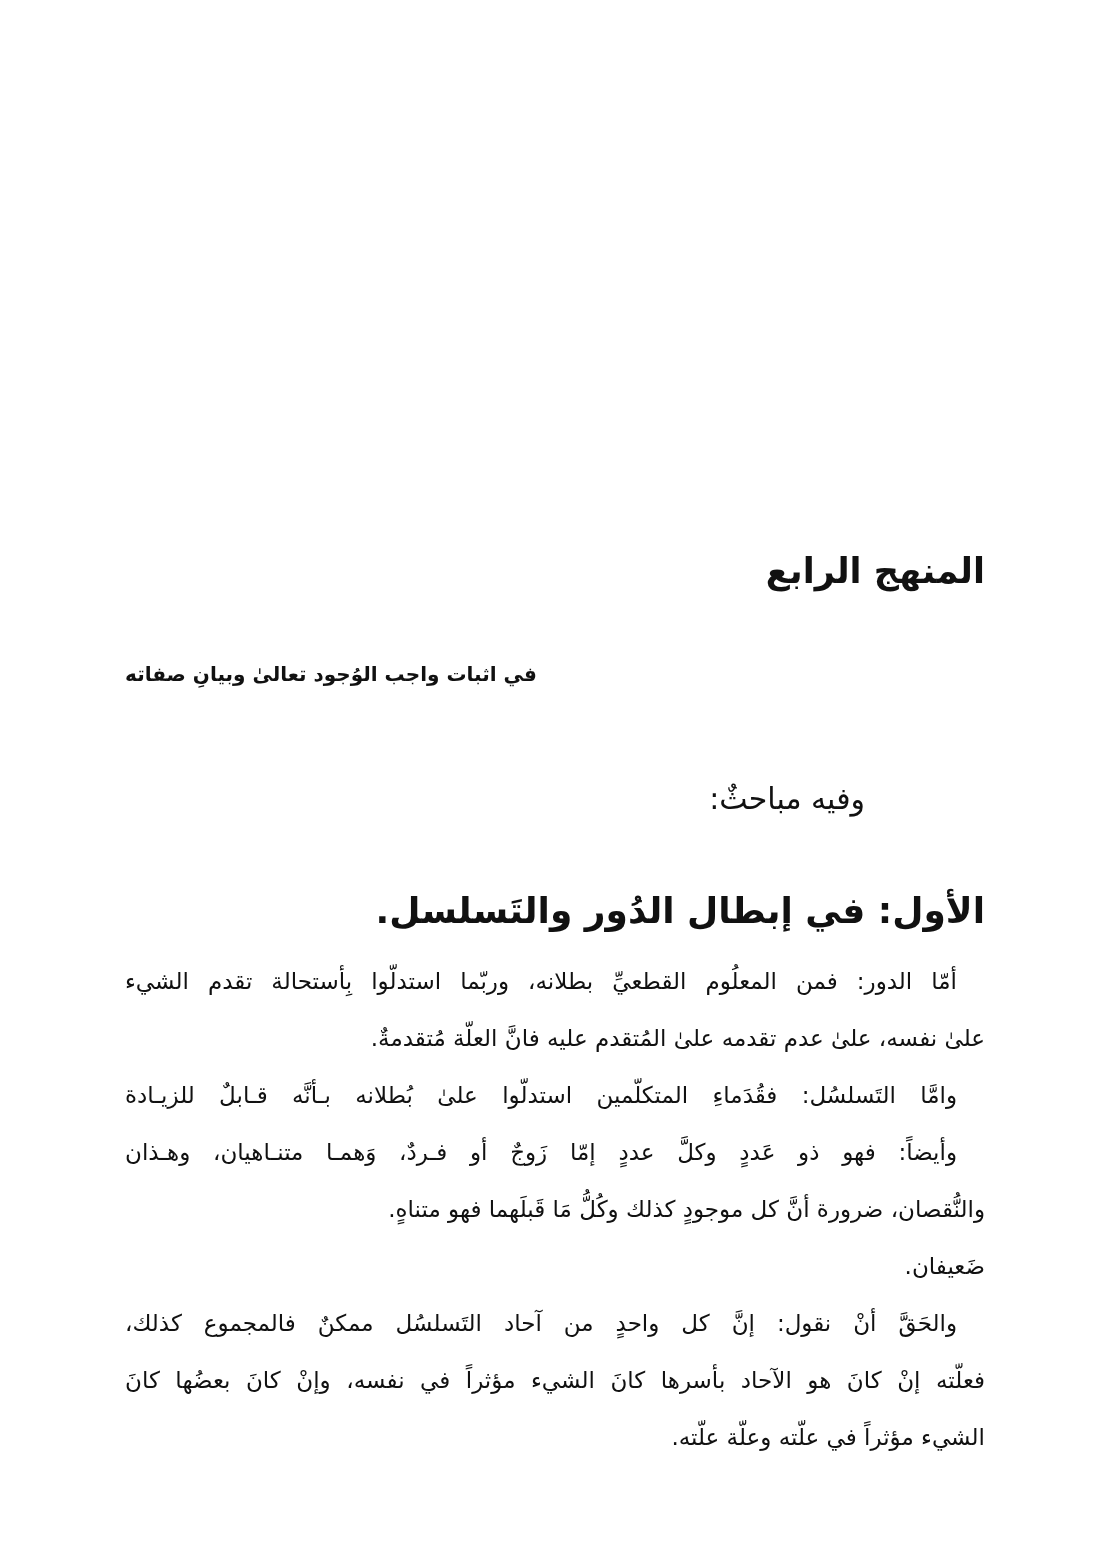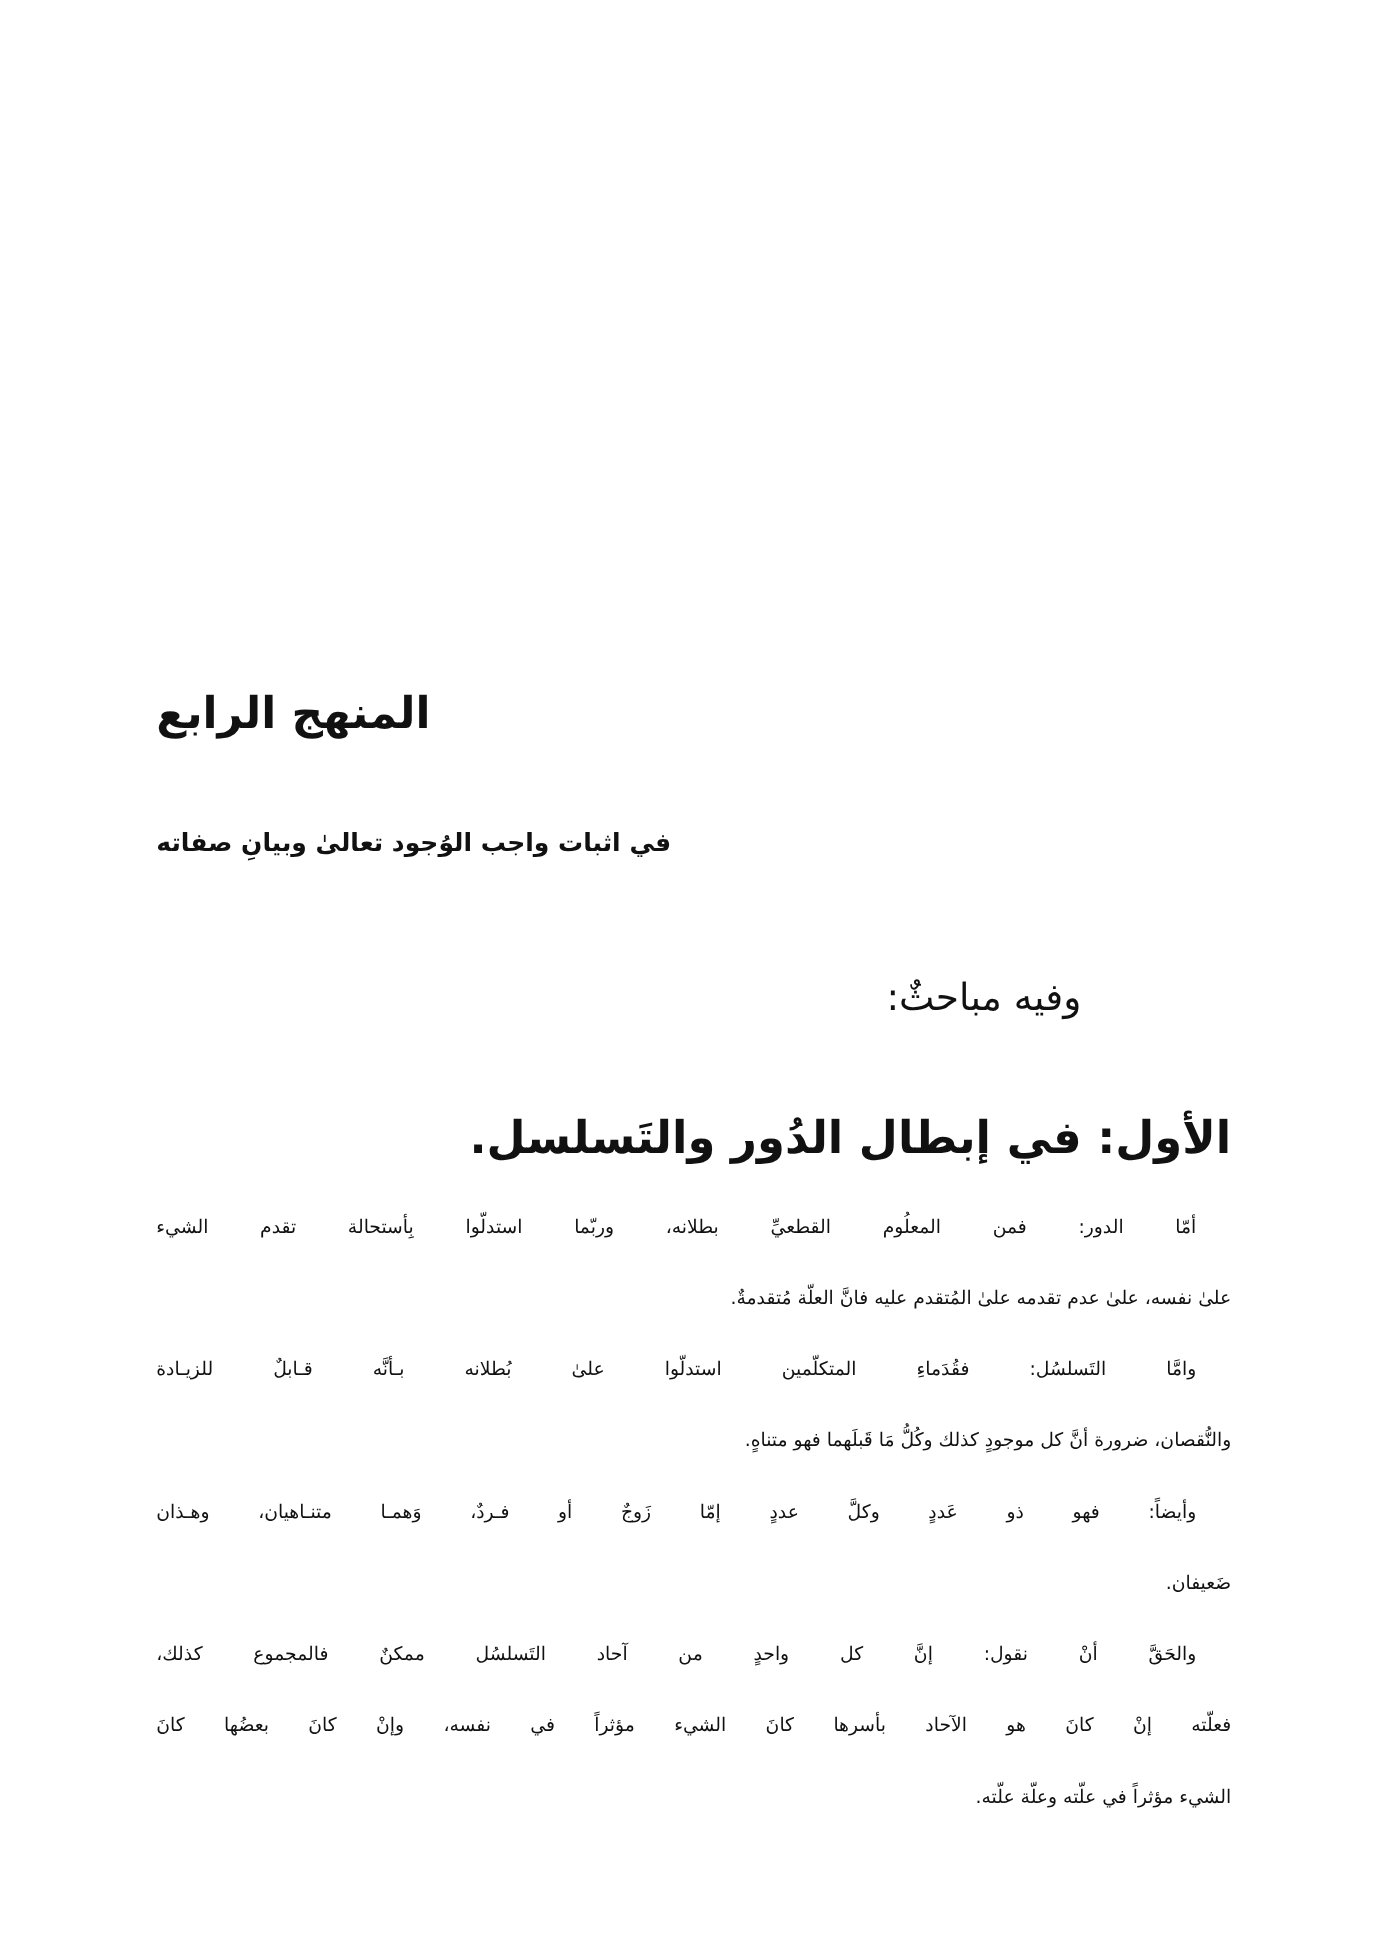--- a/index.html
+++ b/index.html
@@ -17,21 +17,21 @@
   }
   .page {
     box-sizing: border-box;
     width: 1110px;
     height: 1546px;
     padding: 550px 125px 0 125px;
     background: #ffffff;
   }
   .chapter-title {
     margin: 0;
-    text-align: left;
+    text-align: right;
     font-size: 35px;
     font-weight: bold;
     line-height: 1.2;
   }
   .chapter-subtitle {
     margin: 70px 0 0 0;
     text-align: left;
     font-size: 20px;
     font-weight: bold;
     line-height: 1.2;
@@ -57,21 +57,21 @@
     margin: 72px 0 0 0;
     text-align: right;
     font-size: 36px;
     font-weight: bold;
     line-height: 1.25;
   }
   .body-text {
     margin-top: 20px;
   }
   .line {
-    font-size: 15px;
+    font-size: 23px;
     line-height: 57px;
     white-space: normal;
   }
   .line.justify {
     text-align: justify;
     text-align-last: justify;
   }
   .line.right {
     text-align: right;
   }
@@ -95,21 +95,21 @@
   <h2 class="chapter-subtitle">في اثبات واجب الوُجود تعالىٰ وبيانِ صفاته</h2>
 
   <div class="intro-line">وفيه مباحثٌ:</div>
 
   <h3 class="section-heading">الأول: في إبطال الدُور والتَسلسل.</h3>
 
   <div class="body-text">
     <div class="line justify indent">أمّا الدور: فمن المعلُوم القطعيِّ بطلانه، وربّما استدلّوا بِأستحالة تقدم الشيء</div>
     <div class="line right">علىٰ نفسه، علىٰ عدم تقدمه علىٰ المُتقدم عليه فانَّ العلّة مُتقدمةٌ.</div>
     <div class="line justify indent">وامَّا التَسلسُل: فقُدَماءِ المتكلّمين استدلّوا علىٰ بُطلانه بـأنَّه قـابلٌ للزيـادة</div>
+    <div class="line justify indent">وأيضاً: فهو ذو عَددٍ وكلَّ عددٍ إمّا زَوجٌ أو فـردٌ، وَهمـا متنـاهيان، وهـذان</div>
     <div class="line right">والنُّقصان، ضرورة أنَّ كل موجودٍ كذلك وكُلُّ مَا قَبلَهما فهو متناهٍ.</div>
-    <div class="line justify indent">وأيضاً: فهو ذو عَددٍ وكلَّ عددٍ إمّا زَوجٌ أو فـردٌ، وَهمـا متنـاهيان، وهـذان</div>
     <div class="line right">ضَعيفان.</div>
     <div class="line justify indent">والحَقَّ أنْ نقول: إنَّ كل واحدٍ من آحاد التَسلسُل ممكنٌ فالمجموع كذلك،</div>
     <div class="line justify">فعلّته إنْ كانَ هو الآحاد بأسرها كانَ الشيء مؤثراً في نفسه، وإنْ كانَ بعضُها كانَ</div>
     <div class="line center">الشيء مؤثراً في علّته وعلّة علّته.</div>
   </div>
 
 </div>
 
 </body></html>

